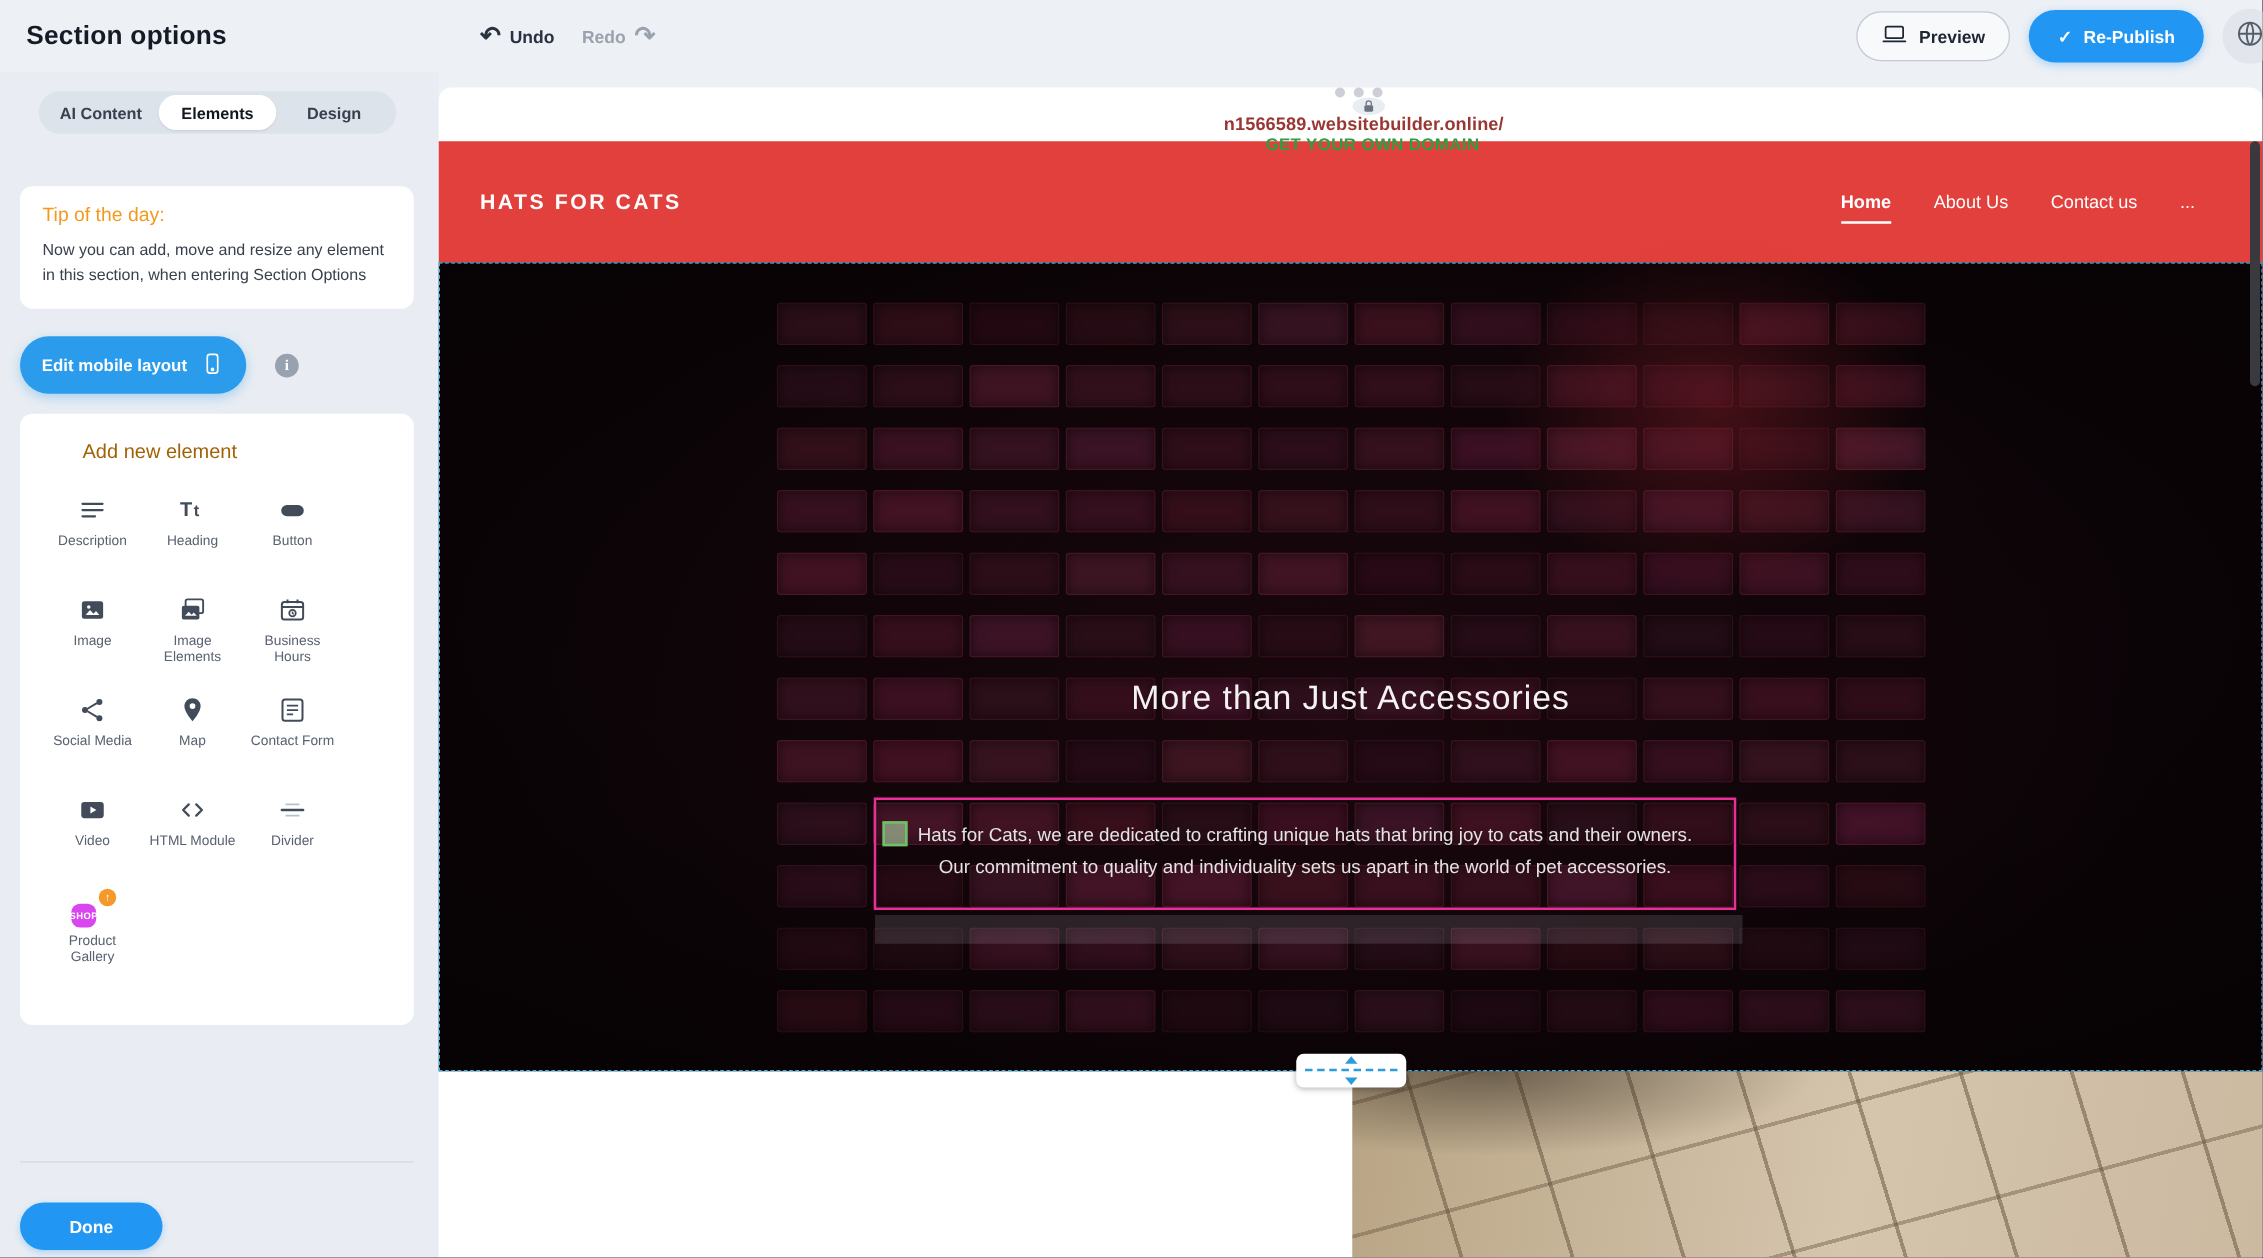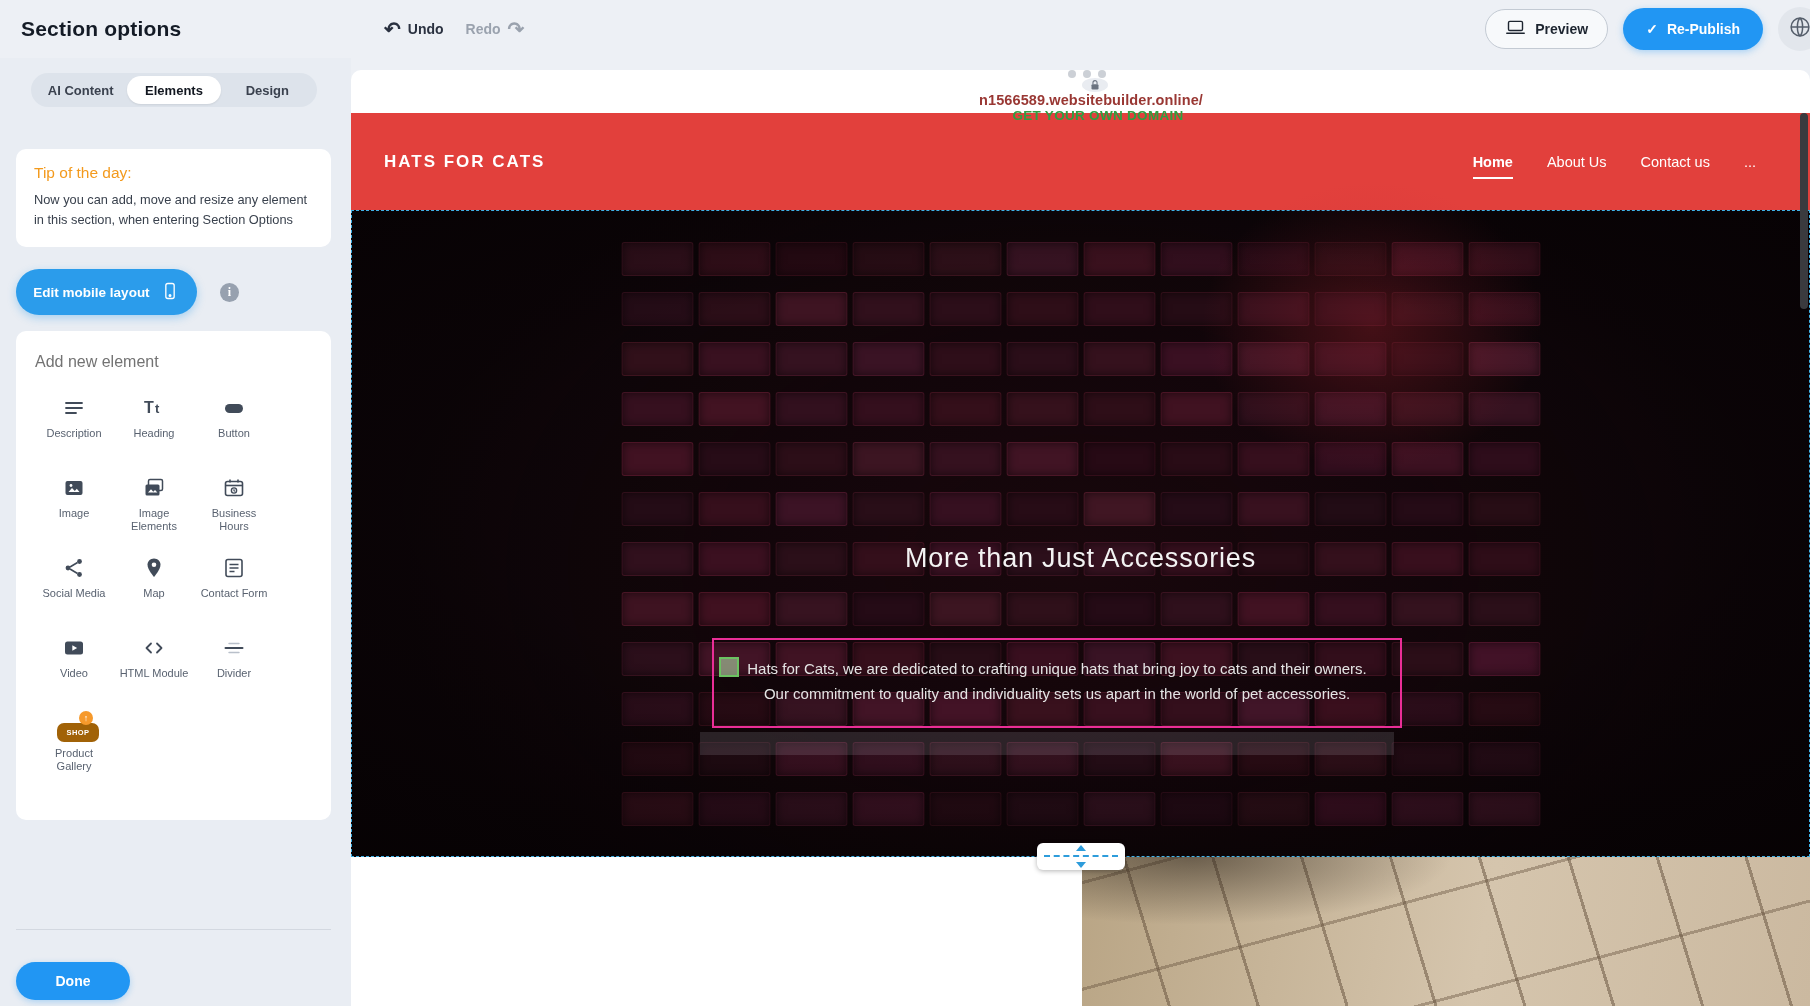--- a/index.html
+++ b/index.html
@@ -44,28 +44,28 @@
   .mobile-row { position:absolute; top:211px; left:16px; display:flex; align-items:center; }
   .edit-mobile-btn { width:181px; height:46px; background:#2b9ceb; border-radius:23px; color:#fff; display:flex;
     align-items:center; justify-content:center; gap:10px; font-size:13.5px; font-weight:700; cursor:pointer;
     box-shadow:0 3px 9px rgba(43,156,235,.35); }
   .edit-mobile-btn svg { width:20px; height:20px; }
   .info-btn { width:19px; height:19px; border-radius:50%; background:#97a1af; color:#fff; font-size:12px;
     font-weight:700; display:flex; align-items:center; justify-content:center; margin-left:23px;
     font-family:"Liberation Serif", serif; cursor:pointer; }
   .elements-card { position:absolute; top:273px; left:16px; width:315px; height:489px; background:#fff;
     border-radius:10px; padding:22px 0 0 18px; }
-  .elements-title { font-size:16px; color:#737373; font-weight:500; margin-left:1px; }
+  .elements-title { font-size:16px; color:#a16207; font-weight:500; margin-left:32px; }
   .el-grid { display:grid; grid-template-columns:repeat(3, 80px); grid-auto-rows:80px; margin-top:22px; }
   .el-item { display:flex; flex-direction:column; align-items:center; cursor:pointer; }
   .el-icon { height:30px; display:flex; align-items:center; justify-content:center; }
   .el-icon svg { width:24px; height:24px; }
   .el-label { font-size:11px; color:#596270; text-align:center; line-height:13px; margin-top:4px; max-width:70px; }
   .shop-wrap { position:relative; display:inline-block; width:34px; height:27px; }
-  .shop-pill { position:absolute; left:0; bottom:0; width:42px; height:19px; background:#a16207; border-radius:7px;
+  .shop-pill { position:absolute; left:0; bottom:0; width:20px; height:19px; background:#d946ef; border-radius:7px;
     color:#fff; font-size:7.5px; font-weight:700; display:flex; align-items:center; justify-content:center;
     letter-spacing:.4px; }
   .shop-badge { position:absolute; top:-4px; right:-2px; width:14px; height:14px; border-radius:50%;
     background:#f6992b; color:#fff; font-size:9px; font-weight:700; display:flex; align-items:center;
     justify-content:center; }
   .sidebar-divider { position:absolute; bottom:76px; left:16px; width:315px; height:1px; background:#d3d8e0; }
   .done-btn { position:absolute; bottom:6px; left:16px; width:114px; height:38px; border-radius:19px;
     background:#2196f3; color:#fff; font-size:14px; font-weight:700; display:flex; align-items:center;
     justify-content:center; cursor:pointer; box-shadow:0 2px 6px rgba(33,150,243,.3); }
   
@@ -94,21 +94,21 @@
   .tile { height:34px; border-radius:3px; box-shadow:inset 0 0 10px rgba(0,0,0,.55);
     border:1px solid rgba(255,70,100,.06); }
   .hero-glow { position:absolute; left:850px; top:-30px; width:340px; height:290px; pointer-events:none;
     background:radial-gradient(closest-side, rgba(190,40,55,.30), rgba(190,40,55,0)); }
   .hero-vignette { position:absolute; inset:0; pointer-events:none;
     background:radial-gradient(75% 68% at 50% 45%, rgba(0,0,0,0) 52%, rgba(4,1,2,.6) 100%); }
   .hero-headline { position:absolute; top:128px; left:0; right:0; text-align:center; color:#fff; font-size:54px;
     line-height:82px; font-weight:500; letter-spacing:.5px; }
   .hero-sub { position:absolute; top:332px; left:0; right:0; text-align:center; color:#f3f3f3; font-size:27px;
     letter-spacing:.8px; }
-  .hero-textbox { position:absolute; left:360px; top:427px; width:690px; height:90px; border:2px solid #ea2e97; }
+  .hero-textbox { position:absolute; left:347px; top:427px; width:690px; height:90px; border:2px solid #ea2e97; }
   .hero-text { margin-top:16px; text-align:center; color:#e4e4e4; font-size:15px; line-height:25px; }
   .hero-text div { white-space:nowrap; }
   .green-handle { position:absolute; left:5px; top:17px; width:20px; height:20px; border:2px solid #6cc262;
     background:rgba(190,235,180,.55); z-index:5; cursor:move; }
   .under-strip { position:absolute; left:348px; top:521px; width:694px; height:23px;
     background:rgba(210,214,224,.14); }
   .resize-handle { position:absolute; left:50%; bottom:-14px; transform:translateX(-50%); width:88px; height:27px;
     background:#fff; border-radius:6px; box-shadow:0 1px 5px rgba(0,0,0,.3); z-index:30; cursor:ns-resize; }
   .resize-line { position:absolute; left:7px; right:7px; top:12px; border-top:2px dashed #2d9cdb; }
   .arrow-up { position:absolute; left:50%; top:2px; transform:translateX(-50%); width:0; height:0;

